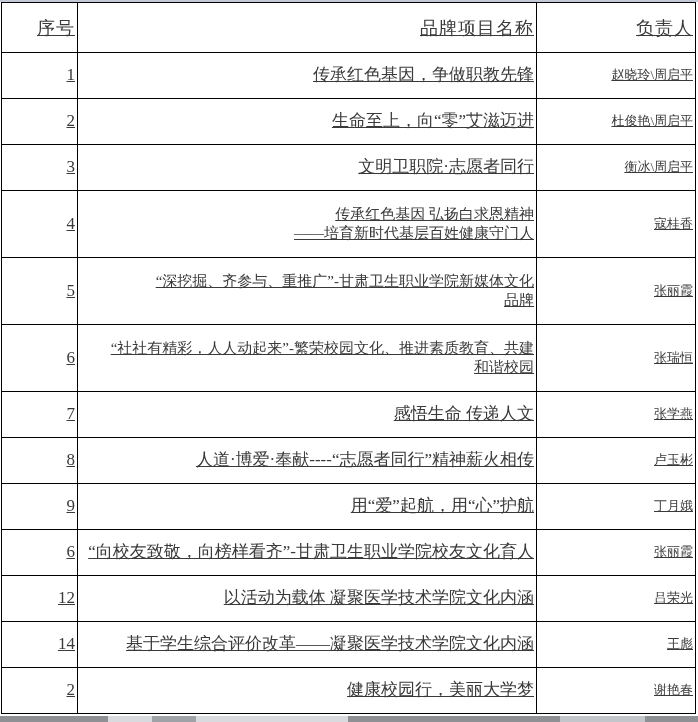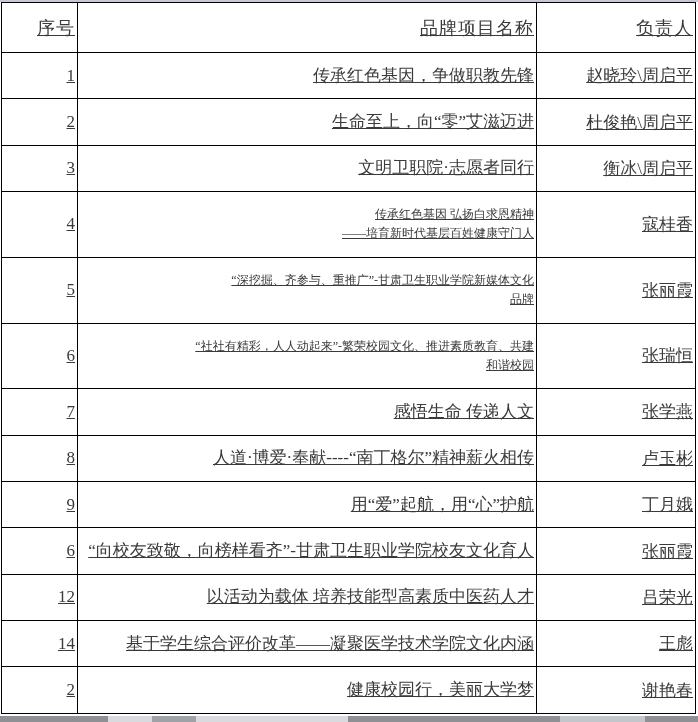--- a/index.html
+++ b/index.html
@@ -52,24 +52,24 @@
     font-weight: normal;
     font-size: 18px;
     letter-spacing: 1px;
   }
   .doc-table td { font-size: 17px; }
   .doc-table td .line {
     white-space: nowrap;
     line-height: 22px;
   }
   .doc-table td.small .line {
-    font-size: 12px;
+    font-size: 15px;
     line-height: 19px;
   }
-  .doc-table td.owner-cell { font-size: 17px; }
+  .doc-table td.owner-cell { font-size: 13px; }
   .col-no { width: 76px; }
   .col-project { width: 459px; }
   .col-owner { width: 159px; }
 </style>
 </head>
 <body>
 
 <div class="page">
   <div class="top-edge"></div>
 
@@ -135,42 +135,42 @@
         <tr>
           <td>7</td>
           <td>
             <div class="line">感悟生命 传递人文</div>
           </td>
           <td class="owner-cell">张学燕</td>
         </tr>
         <tr>
           <td>8</td>
           <td>
-            <div class="line">人道·博爱·奉献----“南丁格尔”精神薪火相传</div>
+            <div class="line">人道·博爱·奉献----“志愿者同行”精神薪火相传</div>
           </td>
           <td class="owner-cell">卢玉彬</td>
         </tr>
         <tr>
           <td>9</td>
           <td>
             <div class="line">用“爱”起航，用“心”护航</div>
           </td>
           <td class="owner-cell">丁月娥</td>
         </tr>
         <tr>
           <td>6</td>
           <td>
             <div class="line">“向校友致敬，向榜样看齐”-甘肃卫生职业学院校友文化育人</div>
           </td>
           <td class="owner-cell">张丽霞</td>
         </tr>
         <tr>
           <td>12</td>
           <td>
-            <div class="line">以活动为载体 培养技能型高素质中医药人才</div>
+            <div class="line">以活动为载体 凝聚医学技术学院文化内涵</div>
           </td>
           <td class="owner-cell">吕荣光</td>
         </tr>
         <tr>
           <td>14</td>
           <td>
             <div class="line">基于学生综合评价改革——凝聚医学技术学院文化内涵</div>
           </td>
           <td class="owner-cell">王彪</td>
         </tr>

